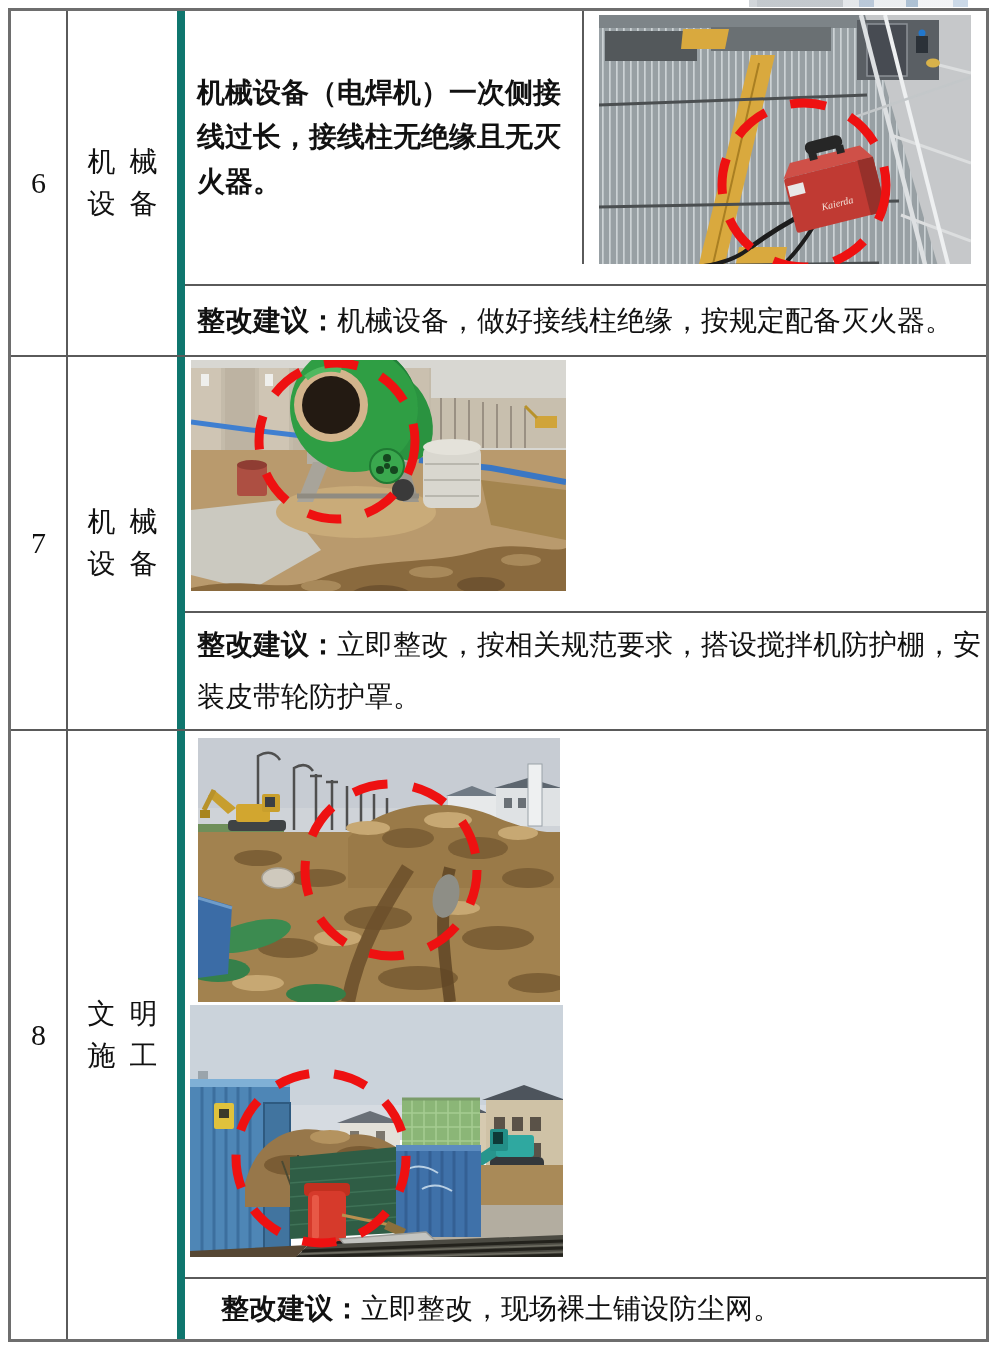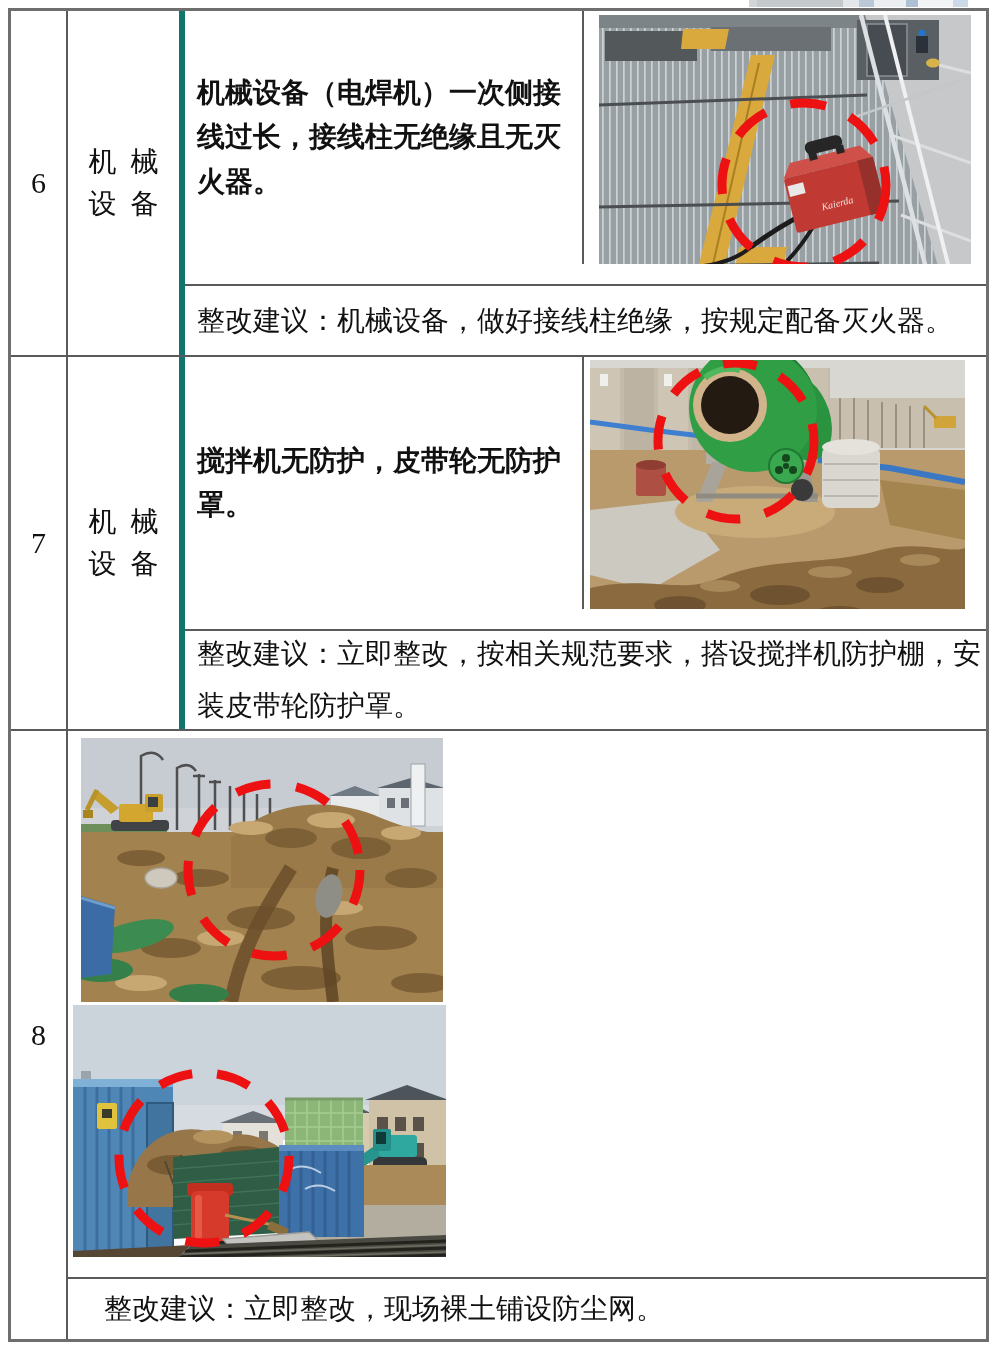--- a/index.html
+++ b/index.html
@@ -6,31 +6,31 @@
   .page{position:relative;width:1000px;height:1360px;background:#fff;overflow:hidden;
         font-family:"Liberation Serif","DejaVu Serif",serif;color:#111;}
   .remnant{position:absolute;left:600px;top:0;width:392px;height:7px;opacity:.85;
     background:linear-gradient(90deg,#ffffff 0 38%,#c9ced2 38% 40%,#b9bfc4 40% 62%,#dfe3e6 62% 66%,#aebfd2 66% 70%,#e8ebee 70% 78%,#9fb6cc 78% 81%,#f0f2f4 81% 90%,#c3d3e4 90% 94%,#ffffff 94% 100%);}
   .doc-table{position:absolute;left:8px;top:8px;width:981px;height:1334px;
     border:3px solid #6e6e6e;box-sizing:border-box;display:flex;flex-direction:column;background:#fff;}
   .row{display:flex;box-sizing:border-box;border-bottom:2px solid #5a5a5a;}
   .row:last-child{border-bottom:none;}
   .c-num{width:57px;border-right:2px solid #5a5a5a;display:flex;align-items:center;justify-content:center;
     font-size:30px;box-sizing:border-box;}
-  .c-cat{width:117px;border-right:6px solid #0f766e;display:flex;flex-direction:column;align-items:center;justify-content:center;
+  .c-cat{width:117px;border-right:8px solid #0f766e;display:flex;flex-direction:column;align-items:center;justify-content:center;
     font-size:28px;line-height:1.5;box-sizing:border-box;}
   .c-cat span{letter-spacing:14px;text-indent:14px;display:block;text-align:center;}
   .c-right{flex:1;display:flex;flex-direction:column;box-sizing:border-box;gap:20px;}
   .c-main{flex:1;display:flex;box-sizing:border-box;min-height:0;}
   .c-desc{flex:1;border-right:2px solid #5a5a5a;display:flex;align-items:center;
     padding:0 6px 0 12px;font-weight:700;font-size:28px;line-height:1.58;box-sizing:border-box;overflow:hidden;}
   .c-photo{width:402px;box-sizing:border-box;position:relative;overflow:hidden;}
   .c-fix{border-top:2px solid #5a5a5a;box-sizing:border-box;display:flex;align-items:center;
     padding:0 4px 0 12px;font-size:28px;line-height:1.85;overflow:hidden;}
-  .c-fix b{font-weight:400;text-align:center;}
+  .c-fix b{font-weight:700;text-align:center;}
   svg{display:block;}
 </style>
 </head>
 <body>
 <div class="page">
 
 <div class="remnant"></div>
 
 <div class="doc-table">
 
@@ -120,23 +120,20 @@
   <div class="row" style="height:374px;">
     <div class="c-num">
       <span>7</span>
     </div>
     <div class="c-cat">
       <span>机械</span>
       <span>设备</span>
     </div>
     <div class="c-right">
       <div class="c-main">
-        <div class="c-desc">
-          <span>搅拌机无防护，皮带轮无防护罩。</span>
-        </div>
         <div class="c-photo">
           <svg width="375" height="264" viewBox="0 0 375 264" style="margin:3px 0 0 6px;">
             <rect width="375" height="95" fill="#d8d7d2"></rect>
             <g>
               <rect x="0" y="8" width="240" height="88" fill="#c4bbaa"></rect>
               <rect x="0" y="8" width="30" height="88" fill="#cfc5b4"></rect>
                   <rect x="34" y="8" width="30" height="88" fill="#bdb3a2"></rect>
               <rect x="68" y="8" width="30" height="88" fill="#cfc5b4"></rect>
                   <rect x="102" y="8" width="30" height="88" fill="#c0b6a5"></rect>
               <rect x="136" y="8" width="30" height="88" fill="#cdc3b2"></rect>
@@ -211,31 +208,35 @@
             </g>
             <g fill="#a8895a">
               <ellipse cx="130" cy="226" rx="20" ry="6"></ellipse>
                   <ellipse cx="240" cy="212" rx="22" ry="6"></ellipse>
               <ellipse cx="330" cy="200" rx="20" ry="6"></ellipse>
             </g>
             <circle cx="146" cy="81" r="78" fill="none" stroke="#ee1111" stroke-width="9" stroke-dasharray="34 25"></circle>
           </svg>
         </div>
       </div>
-      <div class="c-fix" style="height:100px;">
+      <div class="c-fix" style="height:118px;">
         <div>
           <b>整改建议：</b><span>立即整改，按相关规范要求，搭设搅拌机防护棚，安装皮带轮防护罩。</span>
         </div>
       </div>
     </div>
   </div>
 
   <div class="row" style="height:608px;">
     <div class="c-num">
       <span>8</span>
+    </div>
+    <div class="c-cat">
+      <span>文明</span>
+      <span>施工</span>
     </div>
     <div class="c-right">
       <div class="c-main">
         <div class="c-photo">
           <svg width="362" height="264" viewBox="0 0 362 264" style="margin:7px 0 0 13px;">
             <rect width="362" height="100" fill="#c7ccd3"></rect>
             <rect y="70" width="362" height="30" fill="#d3d6da" opacity="0.7"></rect>
             <g>
               <polygon points="248,58 274,48 300,58" fill="#707a84"></polygon>
               <rect x="250" y="58" width="48" height="28" fill="#e7e9ea"></rect>

